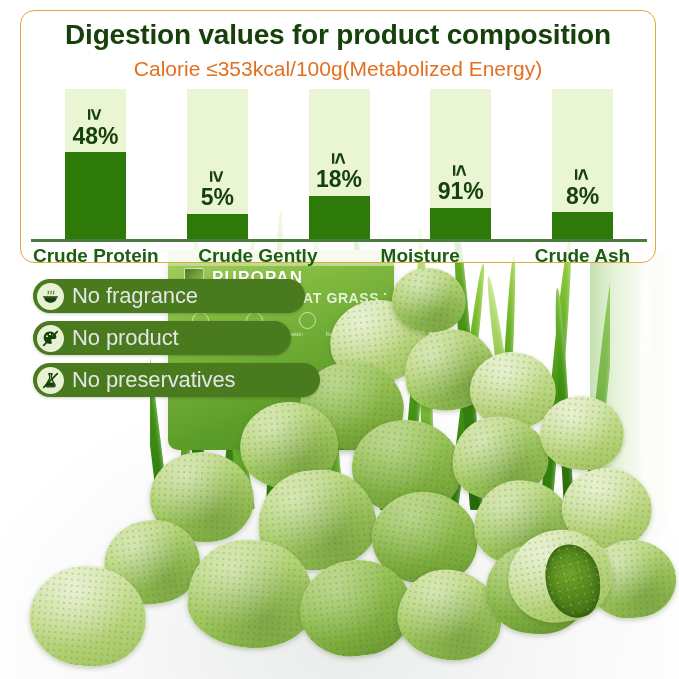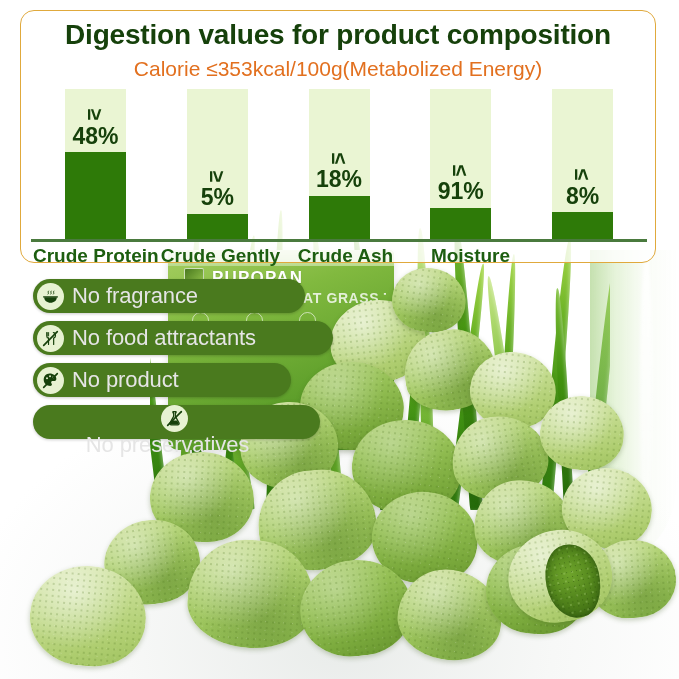--- a/index.html
+++ b/index.html
@@ -326,21 +326,21 @@
     top: 150px;
     height: 3px;
     background: #4a7a3e;
   }
 
   .axis-labels {
     position: absolute;
     left: 0; right: 0;
     top: 156px;
     display: flex;
-    justify-content: flex-start;
+    justify-content: space-between;
     padding: 0 2px;
   }
   .axis-labels span {
     width: 125px;
     text-align: center;
     font-size: 19px;
     font-weight: bold;
     color: #1d5e10;
     white-space: nowrap;
   }
@@ -508,66 +508,55 @@
           <div class="bar-val" style="bottom:21%;">8%</div>
         </div>
 
       </div>
 
       <div class="axis"></div>
 
       <div class="axis-labels">
         <span>Crude Protein</span>
         <span>Crude Gently</span>
+        <span>Moisture</span>
         <span>Crude Ash</span>
-        <span>Moisture</span>
       </div>
 
     </div>
   </div>
 
   <div class="badges">
 
     <div class="badge" style="width:272px;">
       <span class="badge-icon">
         <svg width="19" height="19" viewBox="0 0 24 24">
           <path d="M4 13h16c0 4-3.6 7-8 7s-8-3-8-7z" fill="#16410b"></path>
           <rect x="2.5" y="11.6" width="19" height="1.7" rx=".8" fill="#16410b"></rect>
           <path d="M9 9c1.6-1.2-1.2-2.4.4-3.9M12.4 9c1.6-1.2-1.2-2.4.4-3.9M15.8 9c1.6-1.2-1.2-2.4.4-3.9" stroke="#16410b" stroke-width="1.2" fill="none" stroke-linecap="round"></path>
         </svg>
       </span>
       <span class="badge-label">No fragrance</span>
     </div>
 
-    <div class="badge" style="width:300px;">
-      <span class="badge-icon">
-        <svg width="19" height="19" viewBox="0 0 24 24">
-          <path d="M7.5 4.5v5.2c0 .9.7 1.6 1.6 1.6h.4v8.2" stroke="#16410b" stroke-width="1.5" fill="none" stroke-linecap="round"></path>
-          <path d="M9.6 4.5v4.3M7.5 4.5v4.3" stroke="#16410b" stroke-width="1.2" fill="none" stroke-linecap="round"></path>
-          <path d="M15.6 4.5c1.8 0 2.7 1.6 2.7 3.5s-.9 3.2-2.3 3.4v8.1" stroke="#16410b" stroke-width="1.5" fill="none" stroke-linecap="round"></path>
-          <line x1="3.4" y1="20.6" x2="20.6" y2="3.4" stroke="#16410b" stroke-width="2.1" stroke-linecap="round"></line>
-        </svg>
-      </span>
-      <span class="badge-label">No food attractants</span>
-    </div>
 
     <div class="badge" style="width:258px;">
       <span class="badge-icon">
         <svg width="19" height="19" viewBox="0 0 24 24">
           <path d="M11 3.2c4.6 0 8.4 3.1 8.4 6.9 0 2.2-2 2.6-3.3 2.6h-1.5c-1 0-1.8.8-1.8 1.8 0 .5.2.9.5 1.3.3.4.5.8.5 1.3 0 1-.9 1.8-2 1.8-4.6 0-8.4-3.6-8.4-7.9S6.4 3.2 11 3.2z" fill="#16410b"></path>
           <circle cx="7.6" cy="9.1" r="1.25" fill="#e7f2d2"></circle>
           <circle cx="11.4" cy="6.7" r="1.25" fill="#e7f2d2"></circle>
           <circle cx="15.3" cy="8.3" r="1.25" fill="#e7f2d2"></circle>
           <line x1="3.4" y1="20.6" x2="20.6" y2="3.4" stroke="#16410b" stroke-width="2.1" stroke-linecap="round"></line>
         </svg>
       </span>
       <span class="badge-label">No product</span>
     </div>
 
-    <div class="badge" style="width:287px;flex-direction:column;">
+    <div class="badge" style="width:287px;">
       <span class="badge-icon">
         <svg width="19" height="19" viewBox="0 0 24 24">
           <path d="M10 3.2h4v1.6h-.9v4.5l4.6 8.2c.7 1.2-.2 2.7-1.6 2.7H7.9c-1.4 0-2.3-1.5-1.6-2.7l4.6-8.2V4.8H10V3.2z" stroke="#16410b" stroke-width="1.5" fill="none" stroke-linejoin="round"></path>
           <path d="M8.6 14.6h6.8l2 3.6c.4.8-.1 1.6-1 1.6H7.6c-.9 0-1.4-.8-1-1.6l2-3.6z" fill="#16410b"></path>
           <line x1="3.4" y1="20.6" x2="20.6" y2="3.4" stroke="#16410b" stroke-width="2.1" stroke-linecap="round"></line>
         </svg>
       </span>
       <span class="badge-label">No preservatives</span>
     </div>
 

